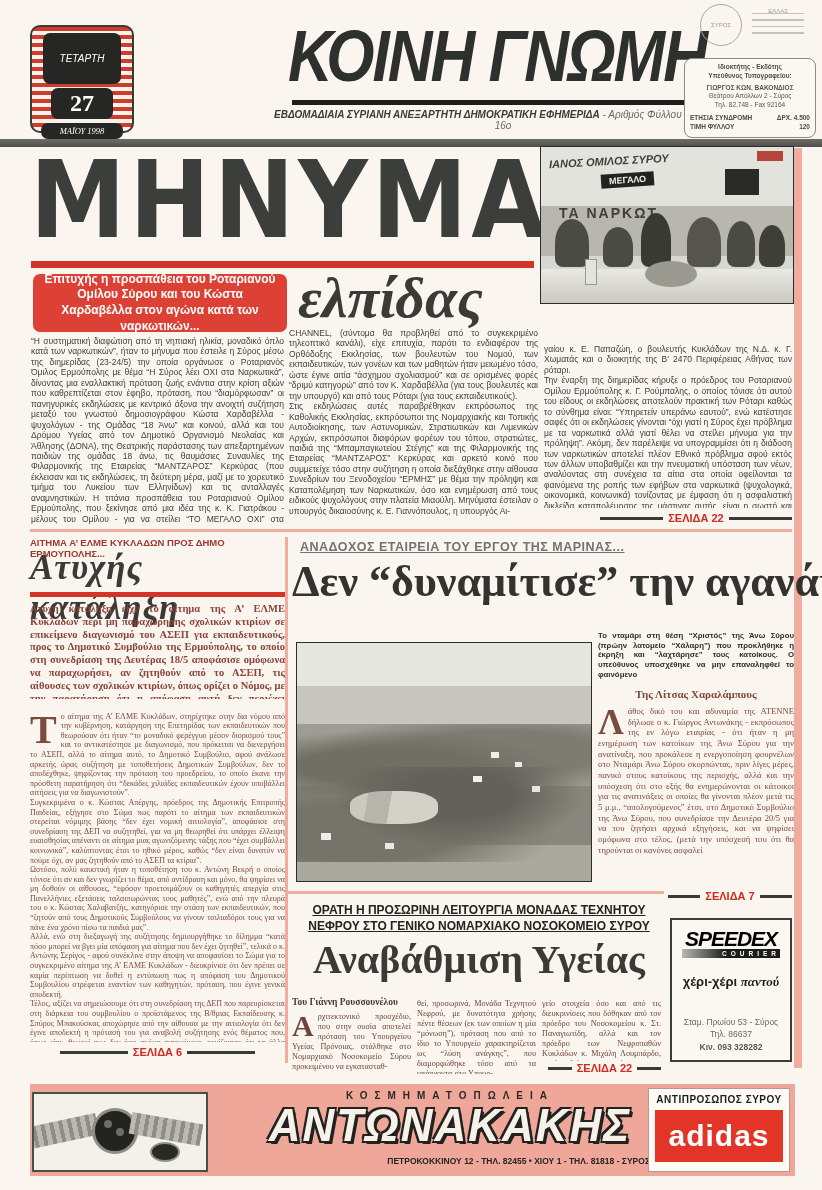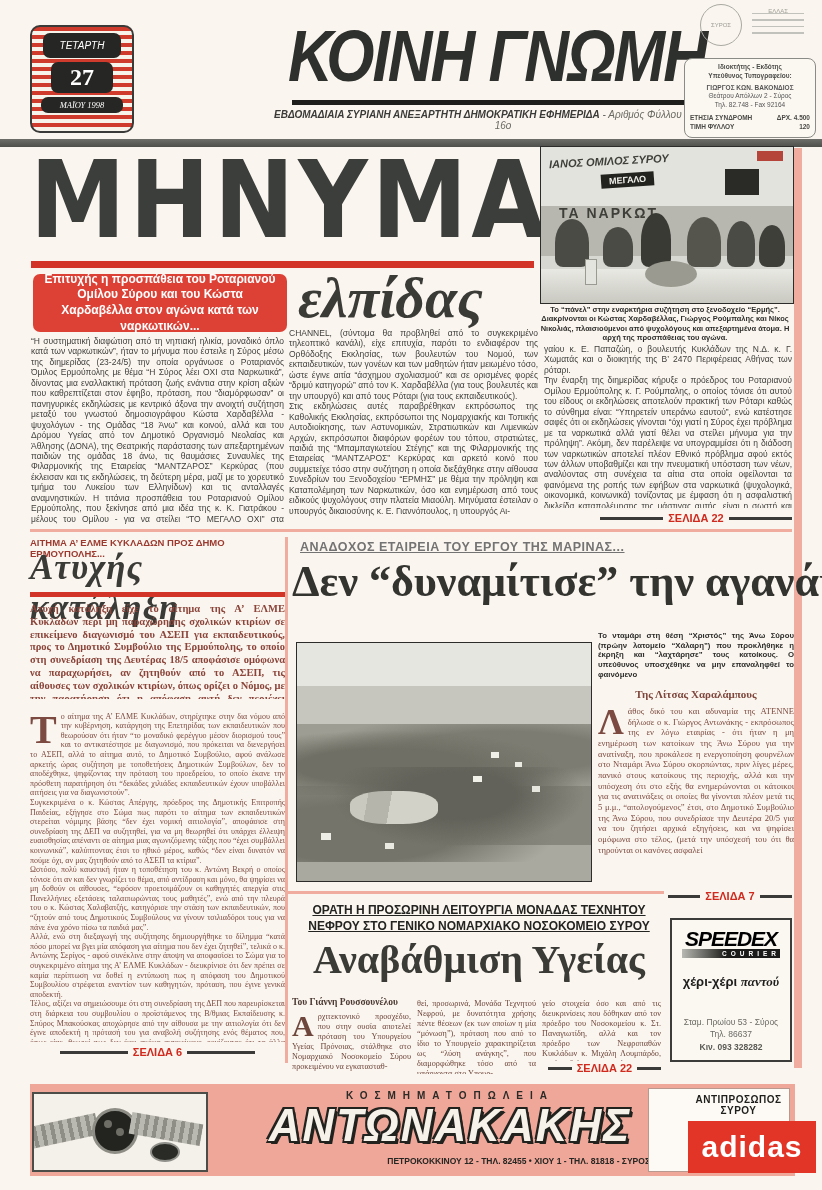--- a/index.html
+++ b/index.html
@@ -91,36 +91,36 @@
   #banner{left:30px;top:1084px;width:765px;height:92px;background:#efa79a;}
   #watches{left:32px;top:1092px;width:172px;height:76px;border:2px solid #4c4c48;background:#f4f0ea;overflow:hidden;}
   .watchface{position:absolute;border-radius:50%;background:#23231f;border:3px solid #8d8d85;}
   .bracelet{position:absolute;background:repeating-linear-gradient(90deg,#b9b9b1 0 5px,#8e8e86 5px 9px);}
   #kosm{left:250px;top:1090px;width:400px;text-align:center;font-weight:bold;font-size:10px;letter-spacing:7px;color:#2a2a26;}
   #antlogo{left:250px;top:1100px;width:400px;text-align:center;font-weight:bold;font-style:italic;font-size:44px;
            letter-spacing:2px;color:#f6f1e9;transform:scaleY(1.05);
            text-shadow:-2px -2px 0 #22221e,2px -2px 0 #22221e,-2px 2px 0 #22221e,2px 2px 0 #22221e,3px 3px 0 #22221e;}
   #antaddr{left:250px;top:1156px;width:400px;text-align:right;font-weight:bold;font-size:8.5px;color:#262622;}
   #adidasbox{left:648px;top:1088px;width:142px;height:84px;background:#fdfaf5;border:1px solid #b9998f;
-             box-sizing:border-box;text-align:center;padding-top:5px;padding-left:39px;}
+             box-sizing:border-box;text-align:center;padding-top:5px;}
   #adidas-kicker{font-weight:bold;font-size:10px;color:#1e1e1c;letter-spacing:.5px;}
   #adidas-red{margin:5px auto 0 auto;width:128px;height:52px;background:#e23427;color:#fff;display:flex;
               align-items:center;justify-content:center;font-weight:bold;font-size:30px;letter-spacing:1px;}
   
   .sil{position:absolute;background:#4b4b45;border-radius:50% 50% 8px 8px;}
   .tablecloth{position:absolute;background:#ececE6;background:#ececE6;}
   .ph-txt{position:absolute;color:#3f3f39;font-weight:bold;white-space:nowrap;}
 </style>
 </head>
 <body>
 
 <div id="page">
 
   <div class="abs" id="datebox">
-    <div class="dateplate" style="width:78px;font-style:italic;font-size:10px;padding:7px 0;">ΤΕΤΑΡΤΗ</div>
+    <div class="dateplate" style="width:78px;font-style:italic;font-size:10px;padding:20px 0;">ΤΕΤΑΡΤΗ</div>
     <div class="dateplate" style="width:62px;font-size:24px;font-weight:bold;font-family:'Liberation Serif',serif;padding:2px 0;">27</div>
     <div class="dateplate" style="width:82px;font-style:italic;font-size:8.5px;padding:3px 0;font-family:'Liberation Serif',serif;">ΜΑΪΟΥ 1998</div>
   </div>
 
   <div class="abs" id="masthead">ΚΟΙΝΗ ΓΝΩΜΗ</div>
   <div class="abs" id="masthead-rule"></div>
   <div class="abs" id="issue-line">
     <span style="font-weight:bold;font-style:italic;">ΕΒΔΟΜΑΔΙΑΙΑ ΣΥΡΙΑΝΗ ΑΝΕΞΑΡΤΗΤΗ ΔΗΜΟΚΡΑΤΙΚΗ ΕΦΗΜΕΡΙΔΑ</span><span style="font-style:italic;color:#6a6a64;"> - Αριθμός Φύλλου 797 - Έτος 16ο</span>
   </div>
 
@@ -163,21 +163,20 @@
     <div class="sil" style="left:14px;top:72px;width:34px;height:48px;"></div>
     <div class="sil" style="left:62px;top:80px;width:30px;height:40px;"></div>
     <div class="sil" style="left:100px;top:66px;width:30px;height:54px;background:#3a3a34;"></div>
     <div class="sil" style="left:146px;top:70px;width:34px;height:50px;background:#55554e;"></div>
     <div class="sil" style="left:186px;top:74px;width:28px;height:46px;"></div>
     <div class="sil" style="left:218px;top:78px;width:26px;height:42px;background:#3f3f39;"></div>
     <div class="tablecloth" style="left:0;bottom:0;width:100%;height:34px;background:linear-gradient(180deg,#e9e9e3,#c9c9c2);"></div>
     <div class="abs" style="left:104px;bottom:16px;width:52px;height:26px;border-radius:50%;background:#9a9a90;"></div>
     <div class="abs" style="left:44px;bottom:18px;width:10px;height:24px;background:#e4e4de;border:1px solid #9a9a92;"></div>
   </div>
-  <div class="abs" id="panel-caption">Το “πάνελ” στην εναρκτήρια συζήτηση στο ξενοδοχείο “Ερμής”. Διακρίνονται οι Κώστας Χαρδαβέλλας, Γιώργος Ρούμπαλης και Νίκος Νικολιάς, πλαισιούμενοι από ψυχολόγους και απεξαρτημένα άτομα. Η αρχή της προσπάθειας του αγώνα.</div>
 
   <div class="abs bodytxt just hid" id="lead-c1">“Η συστηματική διαφώτιση από τη νηπιακή ηλικία, μοναδικό όπλο κατά των ναρκωτικών”, ήταν το μήνυμα που έστειλε η Σύρος μέσω της διημερίδας (23-24/5) την οποία οργάνωσε ο Ροταριανός Όμιλος Ερμούπολης με θέμα “Η Σύρος λέει ΟΧΙ στα Ναρκωτικά”, δίνοντας μια εναλλακτική πρόταση ζωής ενάντια στην κρίση αξιών που καθρεπτίζεται στον έφηβο, πρόταση, που “διαμόρφωσαν” οι πανηγυρικές εκδηλώσεις με κεντρικό άξονα την ανοιχτή συζήτηση μεταξύ του γνωστού δημοσιογράφου Κώστα Χαρδαβέλλα - ψυχολόγων - της Ομάδας “18 Άνω” και κοινού, αλλά και του Δρόμου Υγείας από τον Δημοτικό Οργανισμό Νεολαίας και Άθλησης (ΔΟΝΑ), της Θεατρικής παράστασης των απεξαρτημένων παιδιών της ομάδας 18 άνω, τις θαυμάσιες Συναυλίες της Φιλαρμονικής της Εταιρείας “ΜΑΝΤΖΑΡΟΣ” Κερκύρας (που έκλεισαν και τις εκδηλώσεις, τη δεύτερη μέρα, μαζί με το χορευτικό τμήμα του Λυκείου των Ελληνίδων) και τις ανταλλαγές αναμνηστικών. Η τιτάνια προσπάθεια του Ροταριανού Ομίλου Ερμούπολης, που ξεκίνησε από μια ιδέα της κ. Κ. Γιατράκου - μέλους του Ομίλου - για να στείλει “ΤΟ ΜΕΓΑΛΟ ΟΧΙ” στα Ναρκωτικά πανελλαδικά μέσω του STAR</div>
   <div class="abs bodytxt just hid" id="lead-c2">CHANNEL, (σύντομα θα προβληθεί από το συγκεκριμένο τηλεοπτικό κανάλι), είχε επιτυχία, παρότι το ενδιαφέρον της Ορθόδοξης Εκκλησίας, των βουλευτών του Νομού, των εκπαιδευτικών, των γονέων και των μαθητών ήταν μειωμένο τόσο, ώστε έγινε αιτία “άσχημου σχολιασμού” και σε ορισμένες φορές “δριμύ κατηγορώ” από τον Κ. Χαρδαβέλλα (για τους βουλευτές και την υπουργό) και από τους Ρόταρι (για τους εκπαιδευτικούς).
 Στις εκδηλώσεις αυτές παραβρέθηκαν εκπρόσωπος της Καθολικής Εκκλησίας, εκπρόσωποι της Νομαρχιακής και Τοπικής Αυτοδιοίκησης, των Αστυνομικών, Στρατιωτικών και Λιμενικών Αρχών, εκπρόσωποι διαφόρων φορέων του τόπου, στρατιώτες, παιδιά της “Μπαμπαγιωτείου Στέγης” και της Φιλαρμονικής της Εταιρείας “ΜΑΝΤΖΑΡΟΣ” Κερκύρας και αρκετό κοινό που συμμετείχε τόσο στην συζήτηση η οποία διεξάχθηκε στην αίθουσα Συνεδρίων του Ξενοδοχείου “ΕΡΜΗΣ” με θέμα την πρόληψη και Καταπολέμηση των Ναρκωτικών, όσο και ενημέρωση από τους ειδικούς ψυχολόγους στην πλατεία Μιαούλη. Μηνύματα έστειλαν ο υπουργός δικαιοσύνης κ. Ε. Γιαννόπουλος, η υπουργός Αι-</div>
   <div class="abs bodytxt just hid" id="lead-c3">γαίου κ. Ε. Παπαζώη, ο βουλευτής Κυκλάδων της Ν.Δ. κ. Γ. Χωματάς και ο διοικητής της Β’ 2470 Περιφέρειας Αθήνας των ρόταρι.
 Την έναρξη της διημερίδας κήρυξε ο πρόεδρος του Ροταριανού Ομίλου Ερμούπολης κ. Γ. Ρούμπαλης, ο οποίος τόνισε ότι αυτού του είδους οι εκδηλώσεις αποτελούν πρακτική των Ρόταρι καθώς το σύνθημα είναι: “Υπηρετείν υπεράνω εαυτού”, ενώ κατέστησε σαφές ότι οι εκδηλώσεις γίνονται “όχι γιατί η Σύρος έχει πρόβλημα με τα ναρκωτικά αλλά γιατί θέλει να στείλει μήνυμα για την πρόληψη”. Ακόμη, δεν παρέλειψε να υπογραμμίσει ότι η διάδοση των ναρκωτικών αποτελεί πλέον Εθνικό πρόβλημα αφού εκτός των άλλων υποβαθμίζει και την πνευματική υπόσταση των νέων, αναλύοντας στη συνέχεια τα αίτια στα οποία οφείλονται τα φαινόμενα της ροπής των εφήβων στα ναρκωτικά (ψυχολογικά, οικονομικά, κοινωνικά) τονίζοντας με έμφαση ότι η ασφαλιστική δικλείδα καταπολέμησης της μάστιγας αυτής, είναι η σωστή και υπεύθυνη ενημέρωση.</div>
 
   <div class="abs pageref" style="left:600px;top:512px;width:192px;">
     <div class="ln"></div>
     <div class="lbl">ΣΕΛΙΔΑ 22</div>

